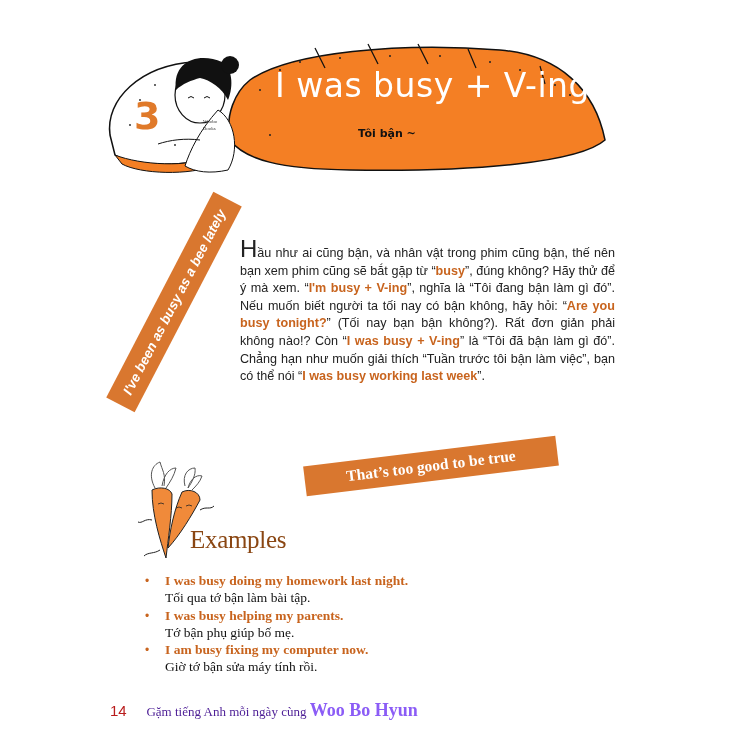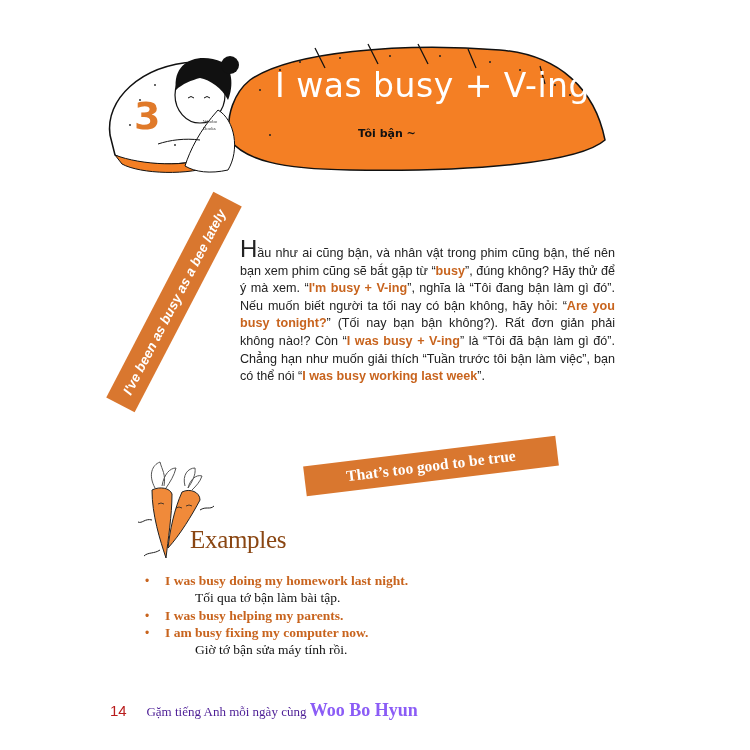--- a/index.html
+++ b/index.html
@@ -64,21 +64,21 @@
     .examples-list { position: absolute; left: 143px; top: 572px; width: 360px; list-style: none; }
     .examples-list li { position: relative; padding-left: 22px; margin-bottom: 0; }
     .examples-list .bullet {
       position: absolute; left: 2px; top: 1px; color: #c8641e; font-size: 12px; line-height: 16px;
     }
     .examples-list .en {
       display: block; font-family: "Liberation Serif", serif; font-weight: bold; color: #c8641e;
       font-size: 13.5px; line-height: 17px;
     }
     .examples-list .vi {
-      display: block; font-family: "Liberation Serif", serif; color: #111; font-size: 13.5px; line-height: 17.5px; margin-left: 30px;
+      display: block; font-family: "Liberation Serif", serif; color: #111; font-size: 13.5px; line-height: 17.5px;
     }
 
     
     .footer { position: absolute; left: 110px; top: 700px; white-space: nowrap; }
     .page-number {
       font-family: "Liberation Sans", sans-serif; font-size: 15px; color: #b91c1c; display: inline-block; width: 32px;
     }
     .footer-text { font-family: "Liberation Serif", serif; font-size: 13px; color: #4c1d95; }
     .footer-author { font-family: "Liberation Serif", serif; font-size: 18px; color: #8b5cf6; font-weight: bold; }
   </style>
@@ -167,20 +167,21 @@
 
 <ul class="examples-list">
   <li>
     <span class="bullet">•</span>
     <span class="en">I was busy doing my homework last night.</span>
     <span class="vi">Tối qua tớ bận làm bài tập.</span>
   </li>
   <li>
     <span class="bullet">•</span>
     <span class="en">I was busy helping my parents.</span>
+    <span class="vi">Tớ bận phụ giúp bố mẹ.</span>
   </li>
   <li>
     <span class="bullet">•</span>
     <span class="en">I am busy fixing my computer now.</span>
     <span class="vi">Giờ tớ bận sửa máy tính rồi.</span>
   </li>
 </ul>
 
 <div class="footer">
   <span class="page-number">14</span>

